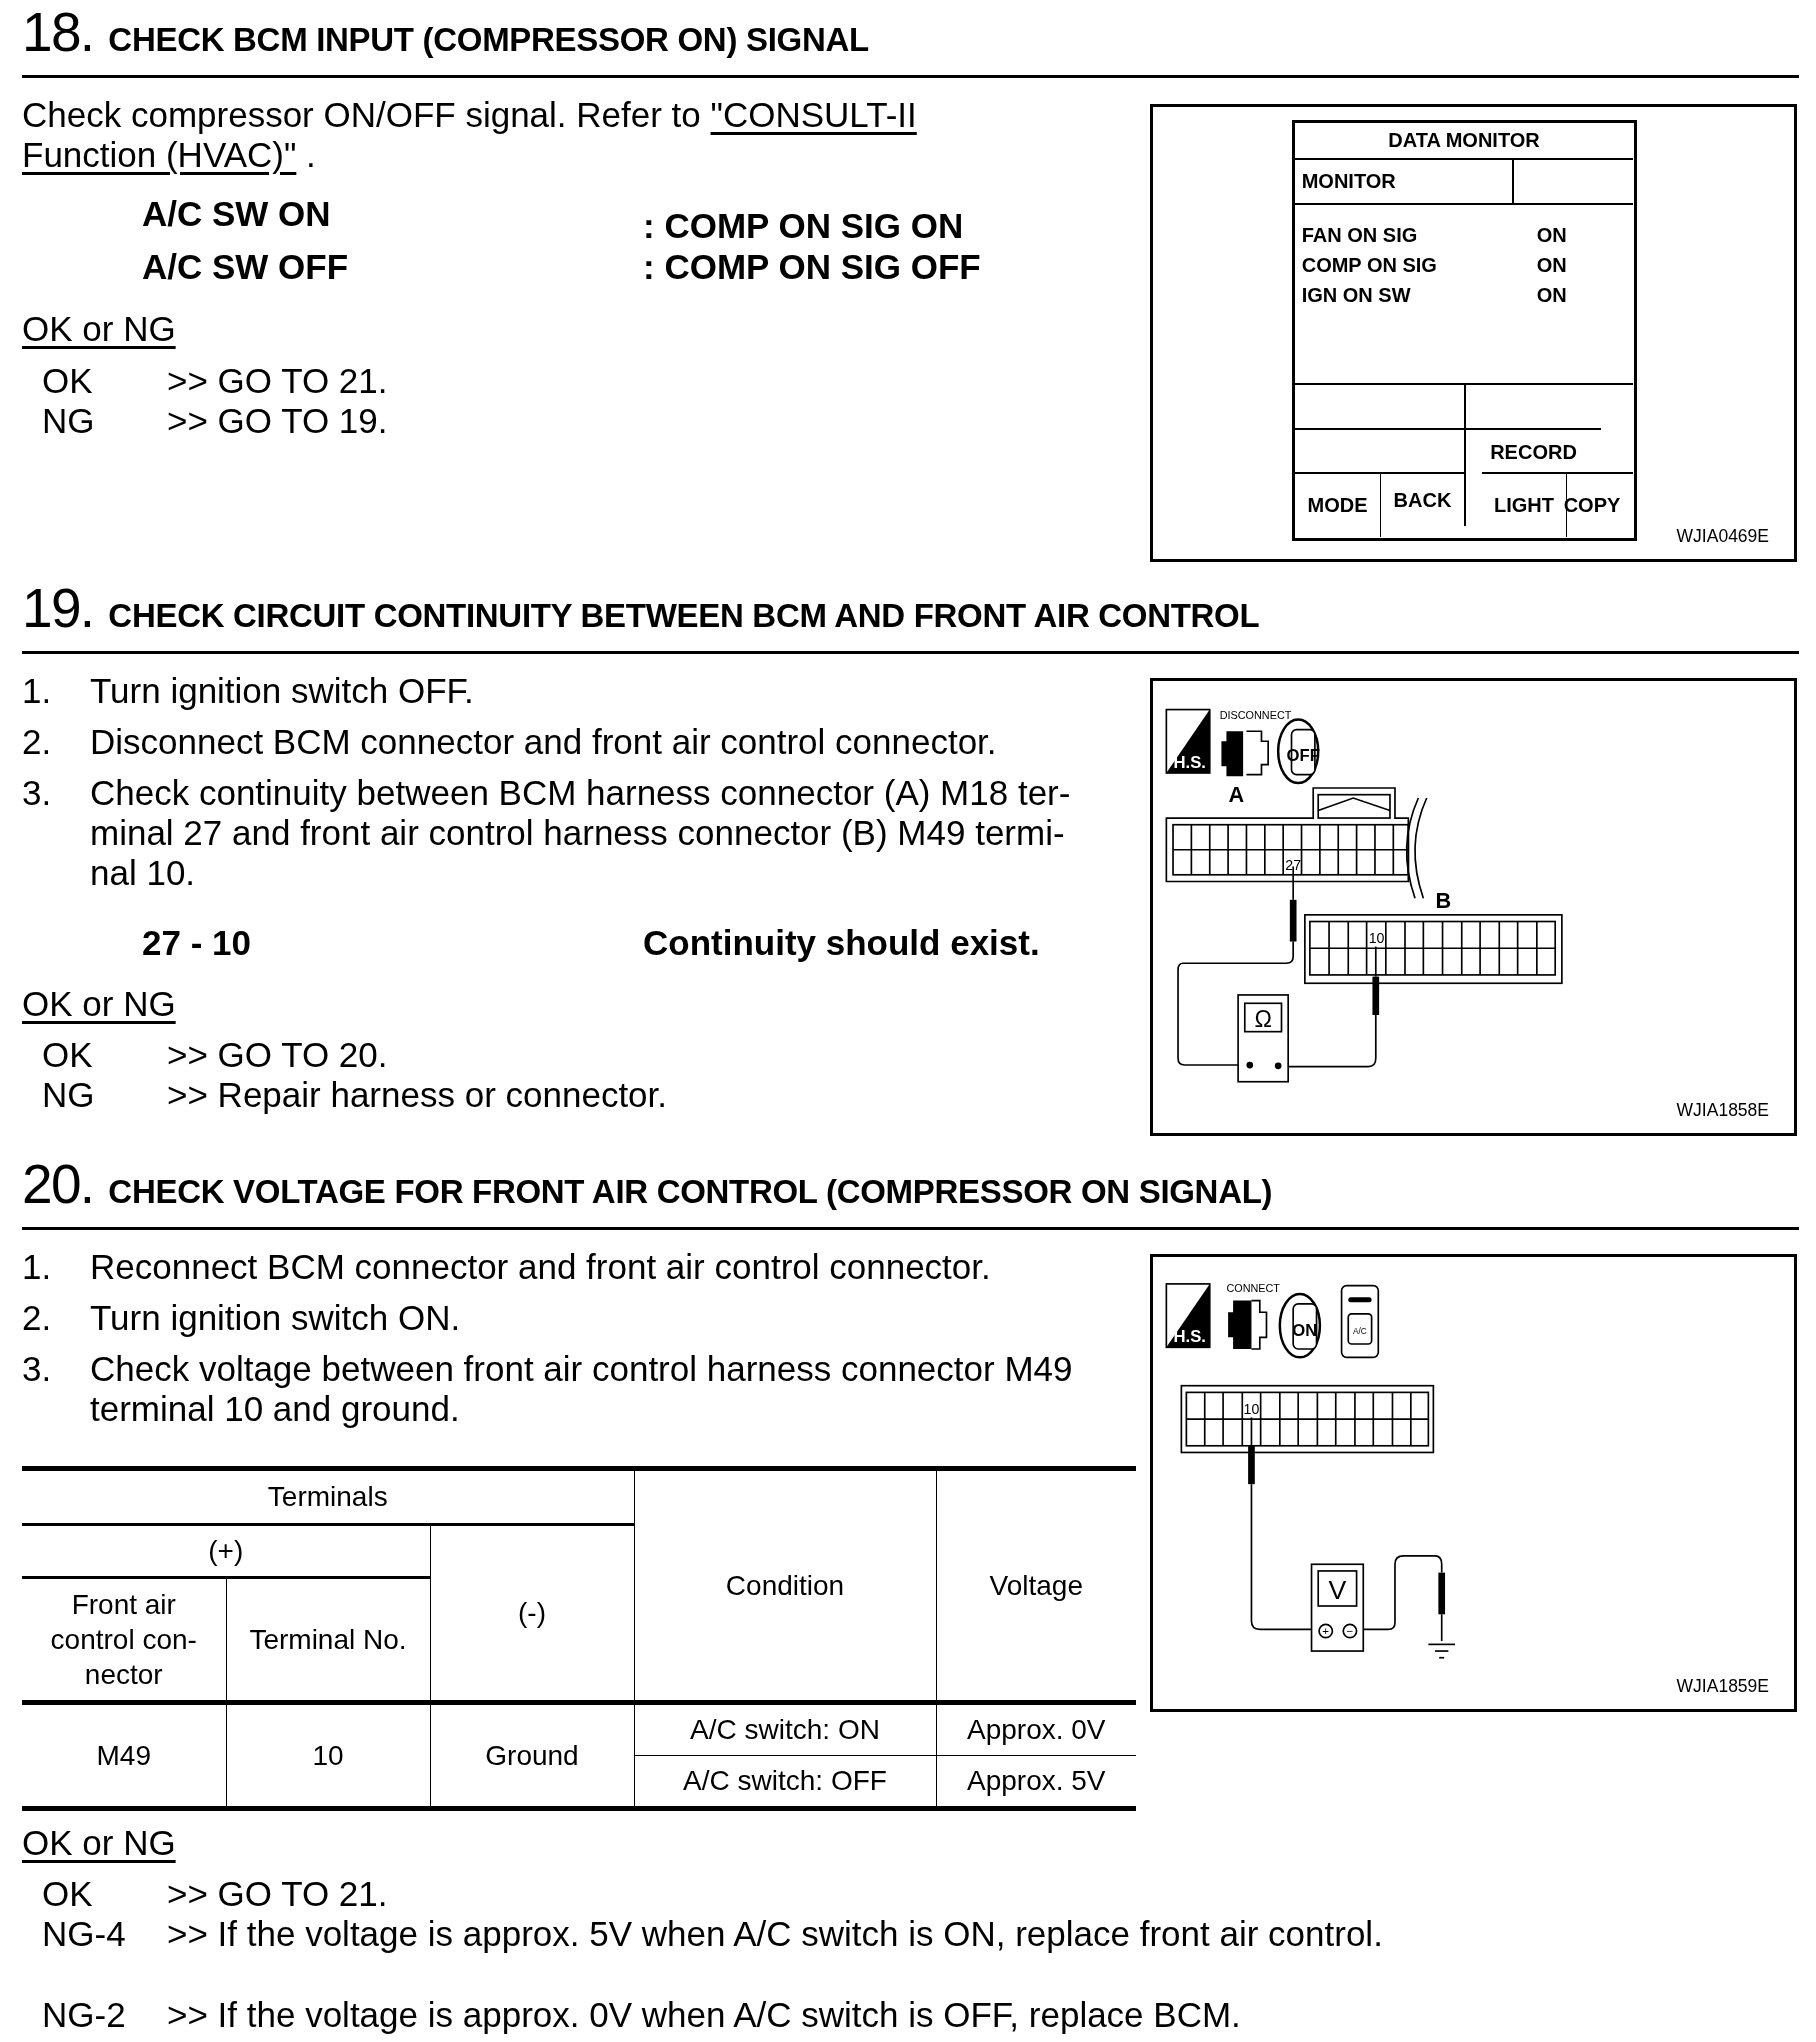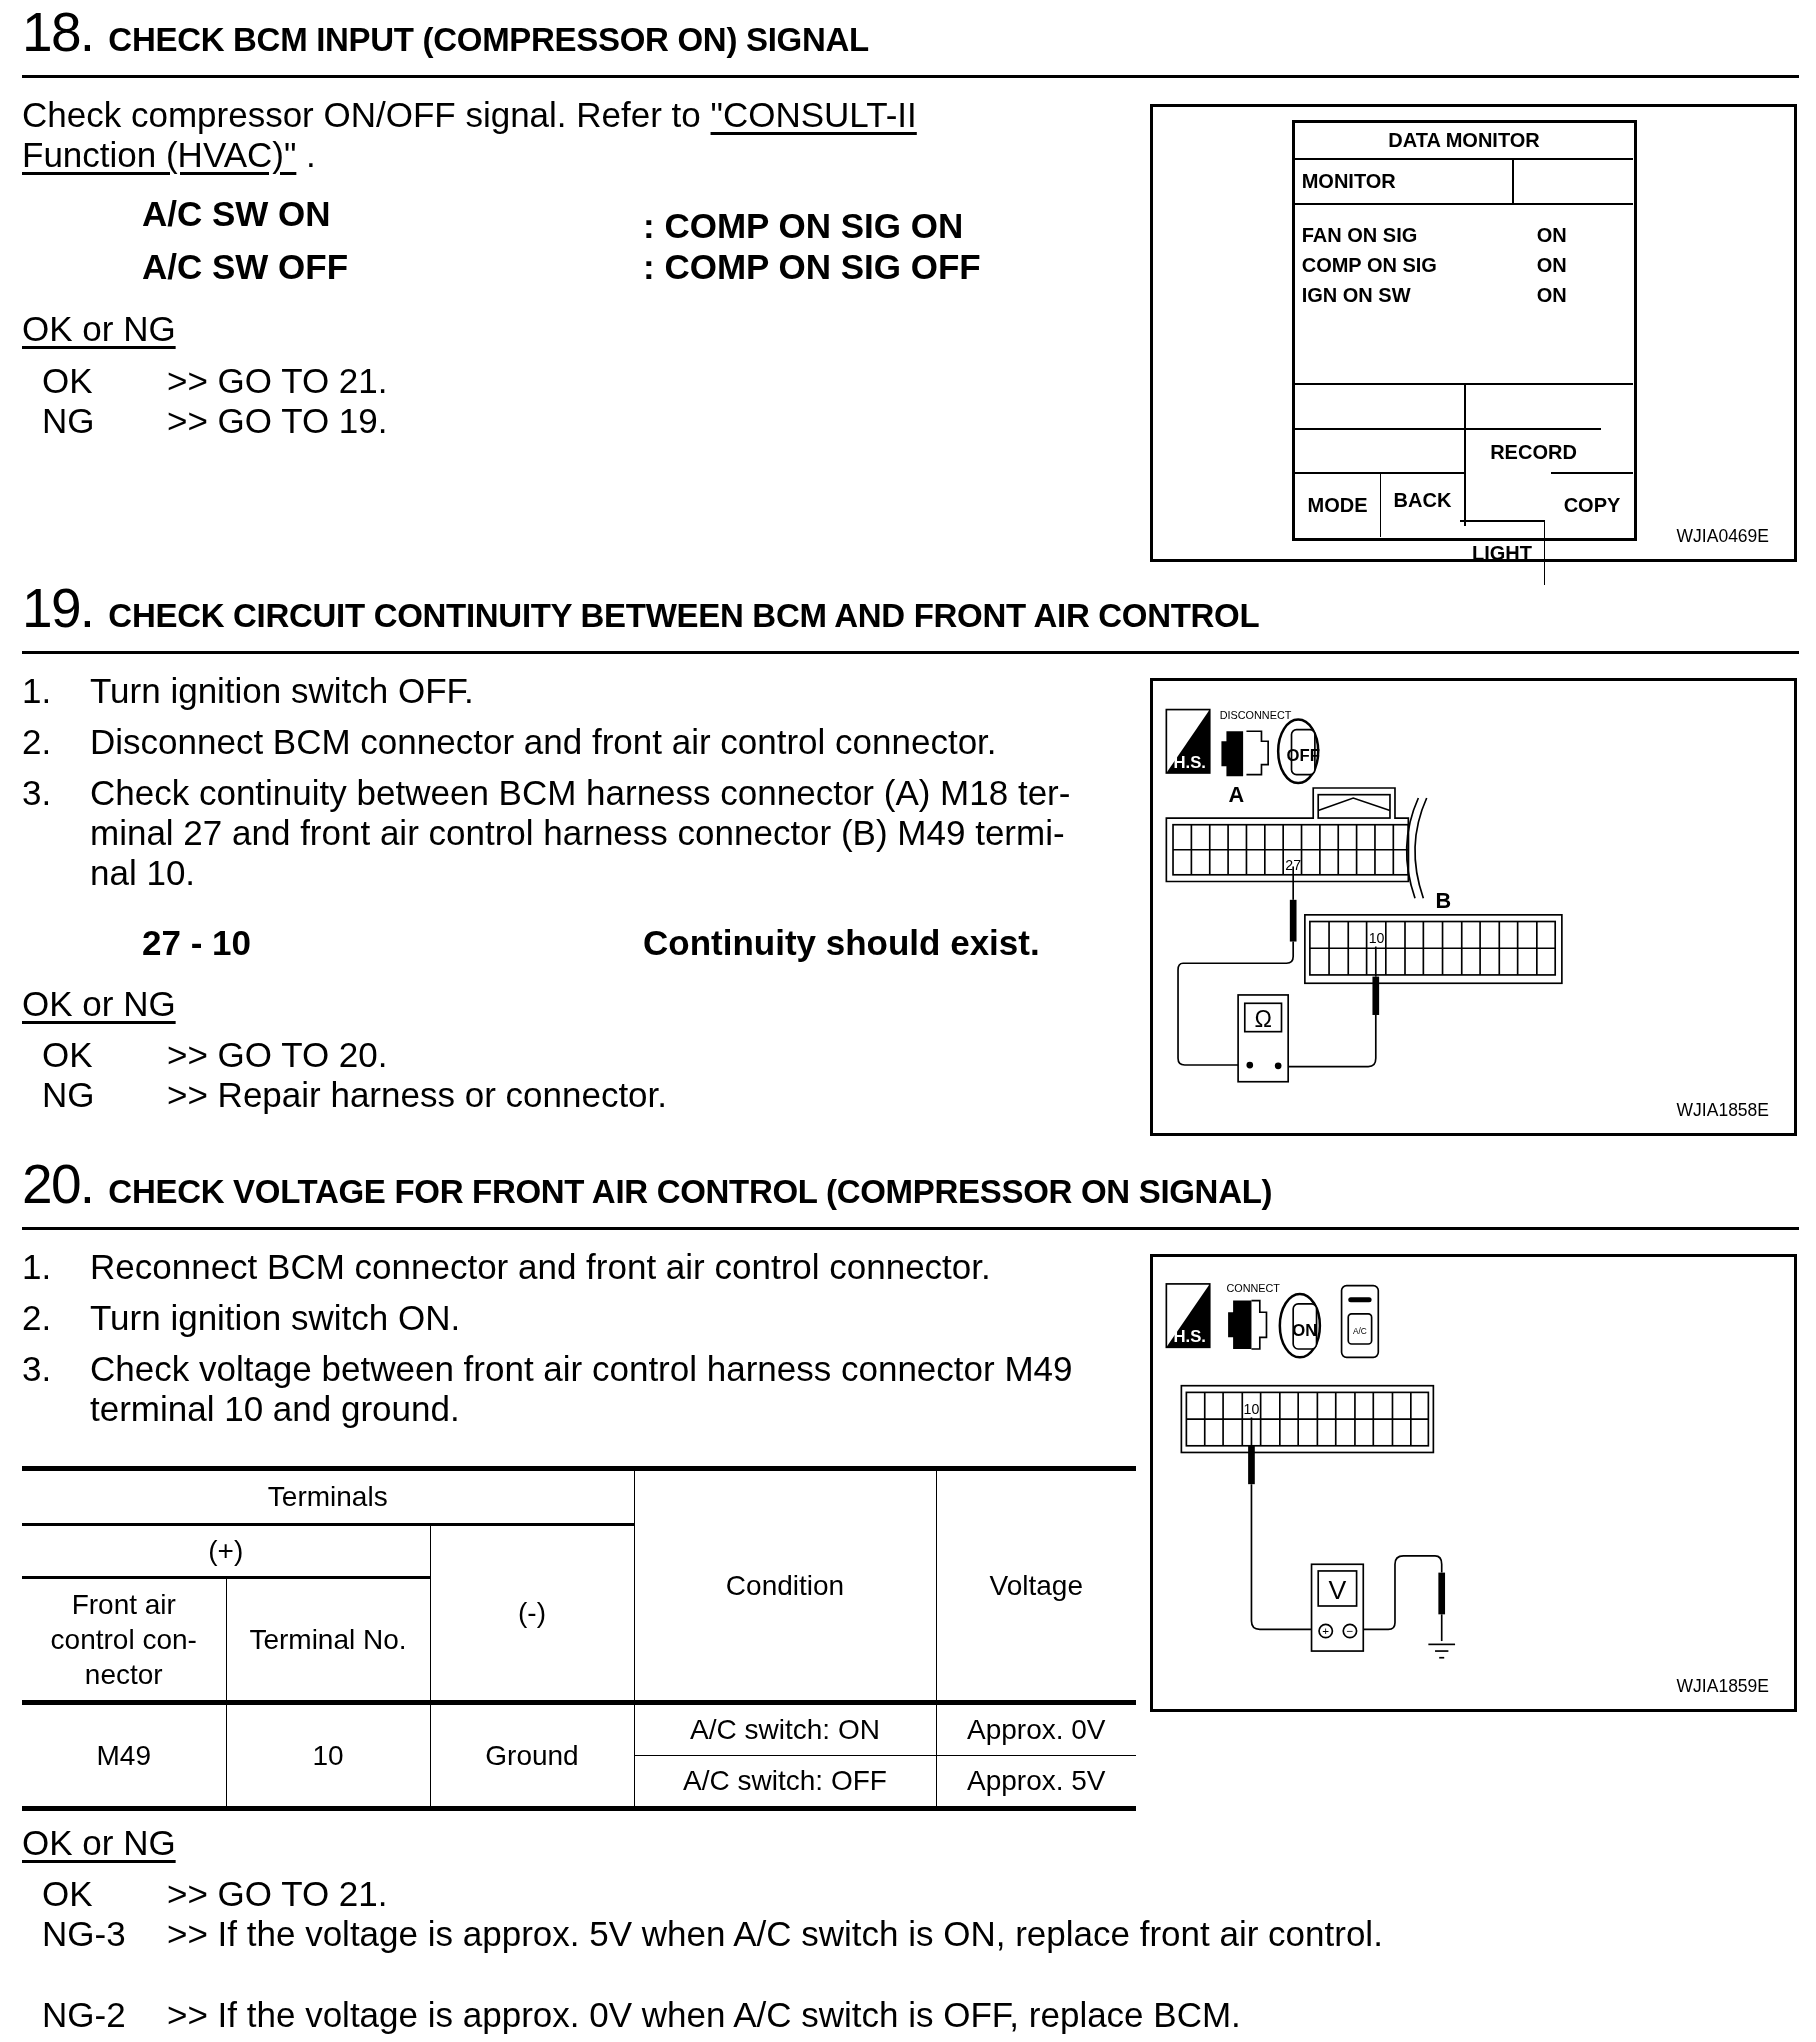--- a/index.html
+++ b/index.html
@@ -59,21 +59,21 @@
       <div><span>FAN ON SIG</span><span class="abs" style="left:235px;">ON</span></div>
       <div style="position:relative;"><span>COMP ON SIG</span><span class="abs" style="left:235px;">ON</span></div>
       <div style="position:relative;"><span>IGN ON SW</span><span class="abs" style="left:235px;">ON</span></div>
     </div>
     <div class="cell" style="left:0; top:260px; width:171px; height:47px; border-top:2.5px solid #000; border-right:2.5px solid #000;"></div>
     <div class="cell" style="left:171px; top:260px; width:167px; height:47px; border-top:2.5px solid #000;"></div>
     <div class="cell" style="left:0; top:305px; width:171px; height:47px; border-top:2.5px solid #000; border-right:2.5px solid #000;"></div>
     <div class="cell" style="left:171px; top:305px; width:135px; height:47px; border-top:2.5px solid #000; justify-content:center;">RECORD</div>
     <div class="cell" style="left:0; top:349px; width:86px; height:65px; border-top:2.5px solid #000; border-right:1.7px solid #000; justify-content:center;">MODE</div>
     <div class="cell" style="left:86px; top:349px; width:85px; height:54px; border-top:2.5px solid #000; border-right:2.5px solid #000; justify-content:center;">BACK</div>
-    <div class="cell" style="left:165px; top:349px; width:85px; height:65px; border-top:2.5px solid #000; border-right:1.7px solid #000; justify-content:center;margin-top:48px;">LIGHT</div>
+    <div class="cell" style="left:187px; top:349px; width:85px; height:65px; border-top:2.5px solid #000; border-right:1.7px solid #000; justify-content:center;">LIGHT</div>
     <div class="cell" style="left:256px; top:349px; width:82px; height:65px; border-top:2.5px solid #000; justify-content:center;">COPY</div>
   </div>
   <div class="fig-code">WJIA0469E</div>
 </div>
 
 <div class="sec-title" style="top:576px;">
   <span class="sec-num">19.</span><span class="sec-text">CHECK CIRCUIT CONTINUITY BETWEEN BCM AND FRONT AIR CONTROL</span>
 </div>
 <div class="rule" style="top:651px;"></div>
 
@@ -240,21 +240,21 @@
   <tr style="height:53px;">
     <td style="border-bottom-width:5px;">A/C switch: OFF</td>
     <td style="border-right:none;border-bottom-width:5px;">Approx. 5V</td>
   </tr>
 </tbody>
   </table>
 
 <div class="abs body-text ul" style="left:22px; top:1823px;">OK or NG</div>
 <div class="abs body-text" style="left:42px; top:1874px;">OK</div>
 <div class="abs body-text" style="left:167px; top:1874px;">&gt;&gt; GO TO 21.</div>
-<div class="abs body-text" style="left:42px; top:1914px;">NG-3</div>
+<div class="abs body-text" style="left:42px; top:1914px;">NG-4</div>
 <div class="abs body-text" style="left:167px; top:1914px;">&gt;&gt; If the voltage is approx. 5V when A/C switch is ON, replace front air control.</div>
 <div class="abs body-text" style="left:42px; top:1995px;">NG-2</div>
 <div class="abs body-text" style="left:167px; top:1995px;">&gt;&gt; If the voltage is approx. 0V when A/C switch is OFF, replace BCM.</div>
 
 <div class="fig" style="left:1150px; top:1254px; width:647px; height:458px;">
   <svg width="640" height="451" viewBox="0 0 767 540" style="position:absolute;left:0;top:0;">
     <g>
       <rect x="16" y="32" width="52" height="76" fill="#fff" stroke="#000" stroke-width="2"></rect>
       <polygon points="68,32 68,108 16,108" fill="#000"></polygon>
       <text x="44" y="102" font-family="Liberation Sans, sans-serif" font-size="20" font-weight="bold" fill="#fff" text-anchor="middle">H.S.</text>

